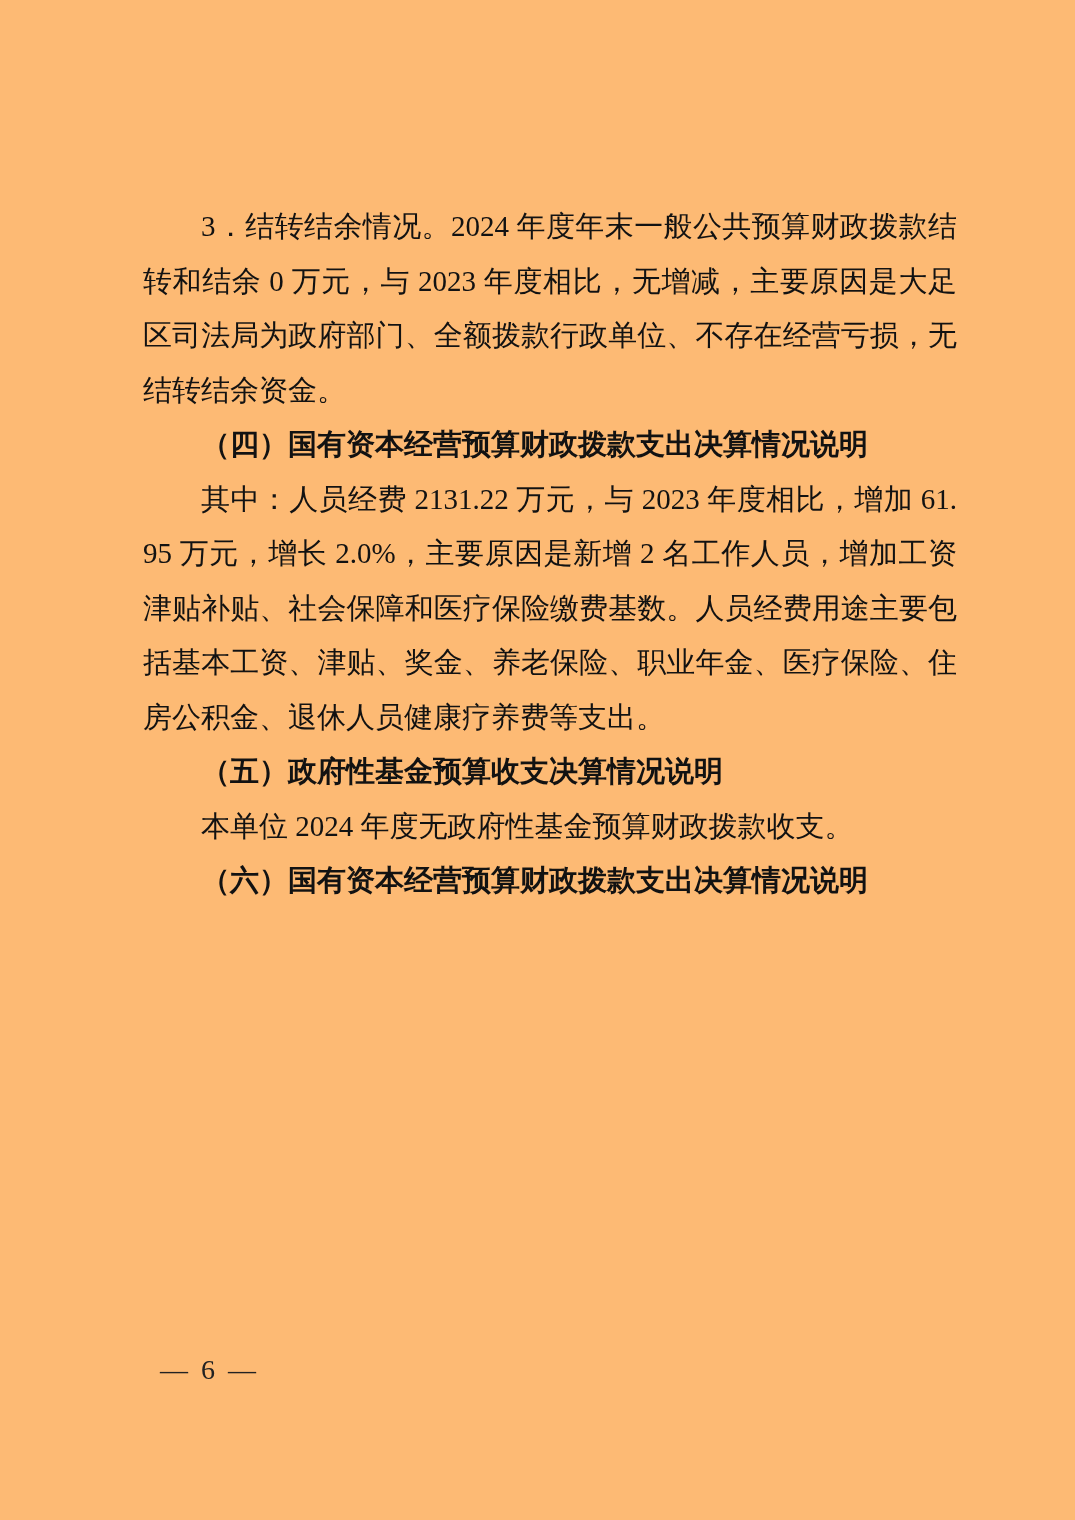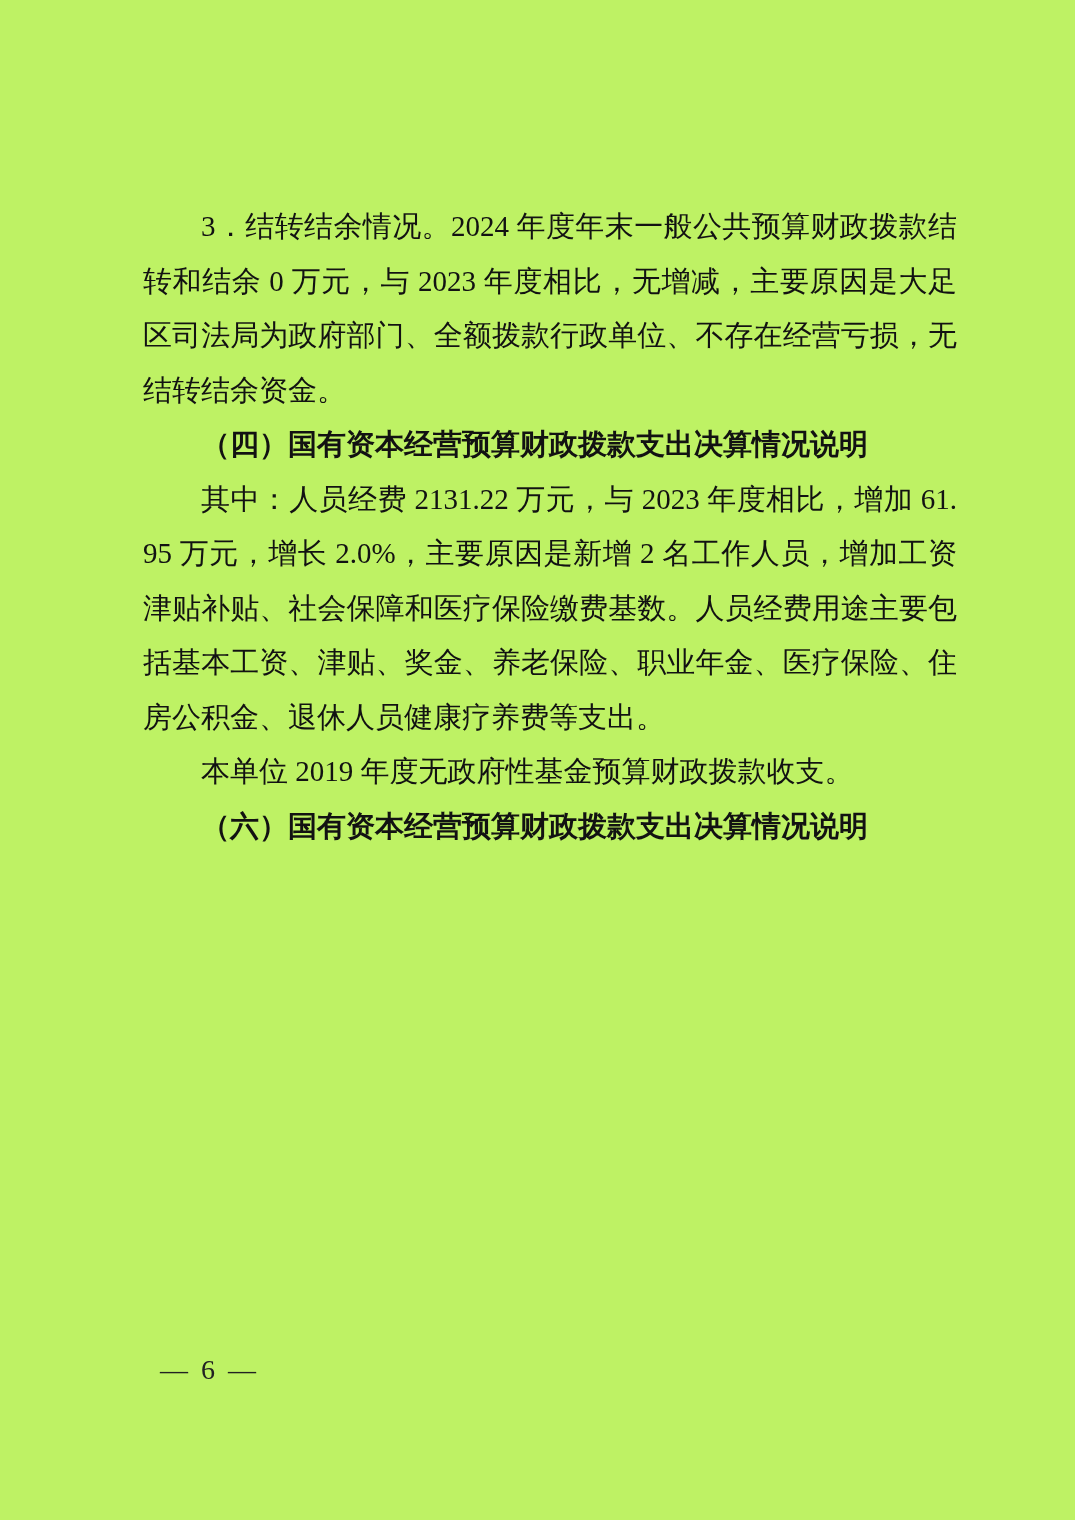--- a/index.html
+++ b/index.html
@@ -8,21 +8,21 @@
     height: 1520px;
     background: #ffffff;
     position: relative;
     overflow: hidden;
     font-family: "Liberation Serif", "DejaVu Serif", serif;
     color: #121212;
   }
   .page {
     position: absolute;
     inset: 0;
-    background: #bef264;
+    background: #fdba74;
   }
   .doc-content {
     position: absolute;
     left: 143px;
     top: 199px;
     width: 814px;
     font-size: 29px;
     line-height: 54.5px;
     text-align: justify;
     text-justify: inter-ideograph;
@@ -48,19 +48,20 @@
 </style>
 </head>
 <body>
 
 <div class="page">
 
   <div class="doc-content">
     <p class="body">3．结转结余情况。2024 年度年末一般公共预算财政拨款结转和结余 0 万元，与 2023 年度相比，无增减，主要原因是大足区司法局为政府部门、全额拨款行政单位、不存在经营亏损，无结转结余资金。</p>
     <p class="heading">（四）国有资本经营预算财政拨款支出决算情况说明</p>
     <p class="body">其中：人员经费 2131.22 万元，与 2023 年度相比，增加 61.95 万元，增长 2.0%，主要原因是新增 2 名工作人员，增加工资津贴补贴、社会保障和医疗保险缴费基数。人员经费用途主要包括基本工资、津贴、奖金、养老保险、职业年金、医疗保险、住房公积金、退休人员健康疗养费等支出。</p>
-    <p class="body">本单位 2019 年度无政府性基金预算财政拨款收支。</p>
+    <p class="heading">（五）政府性基金预算收支决算情况说明</p>
+    <p class="body">本单位 2024 年度无政府性基金预算财政拨款收支。</p>
     <p class="heading">（六）国有资本经营预算财政拨款支出决算情况说明</p>
   </div>
 
   <div class="page-footer">— 6 —</div>
 
 </div>
 
 </body></html>

